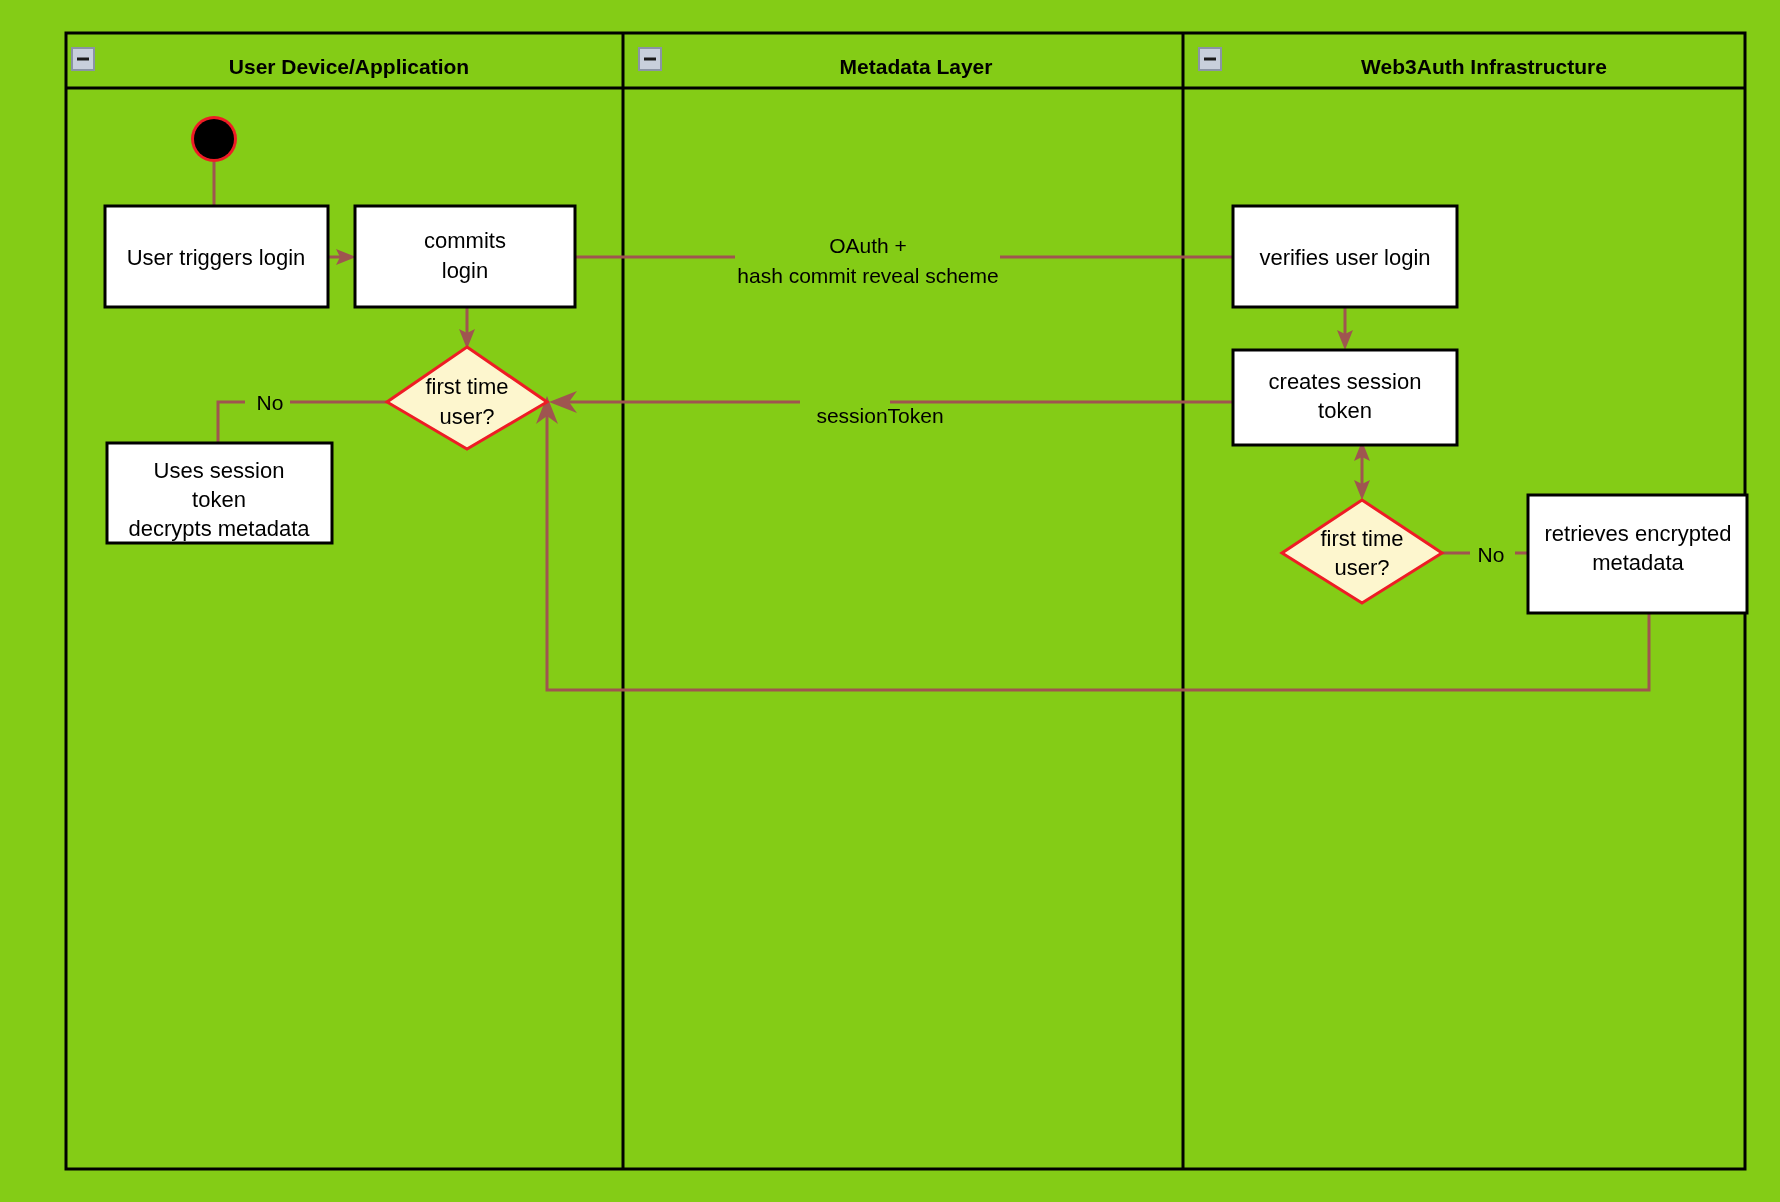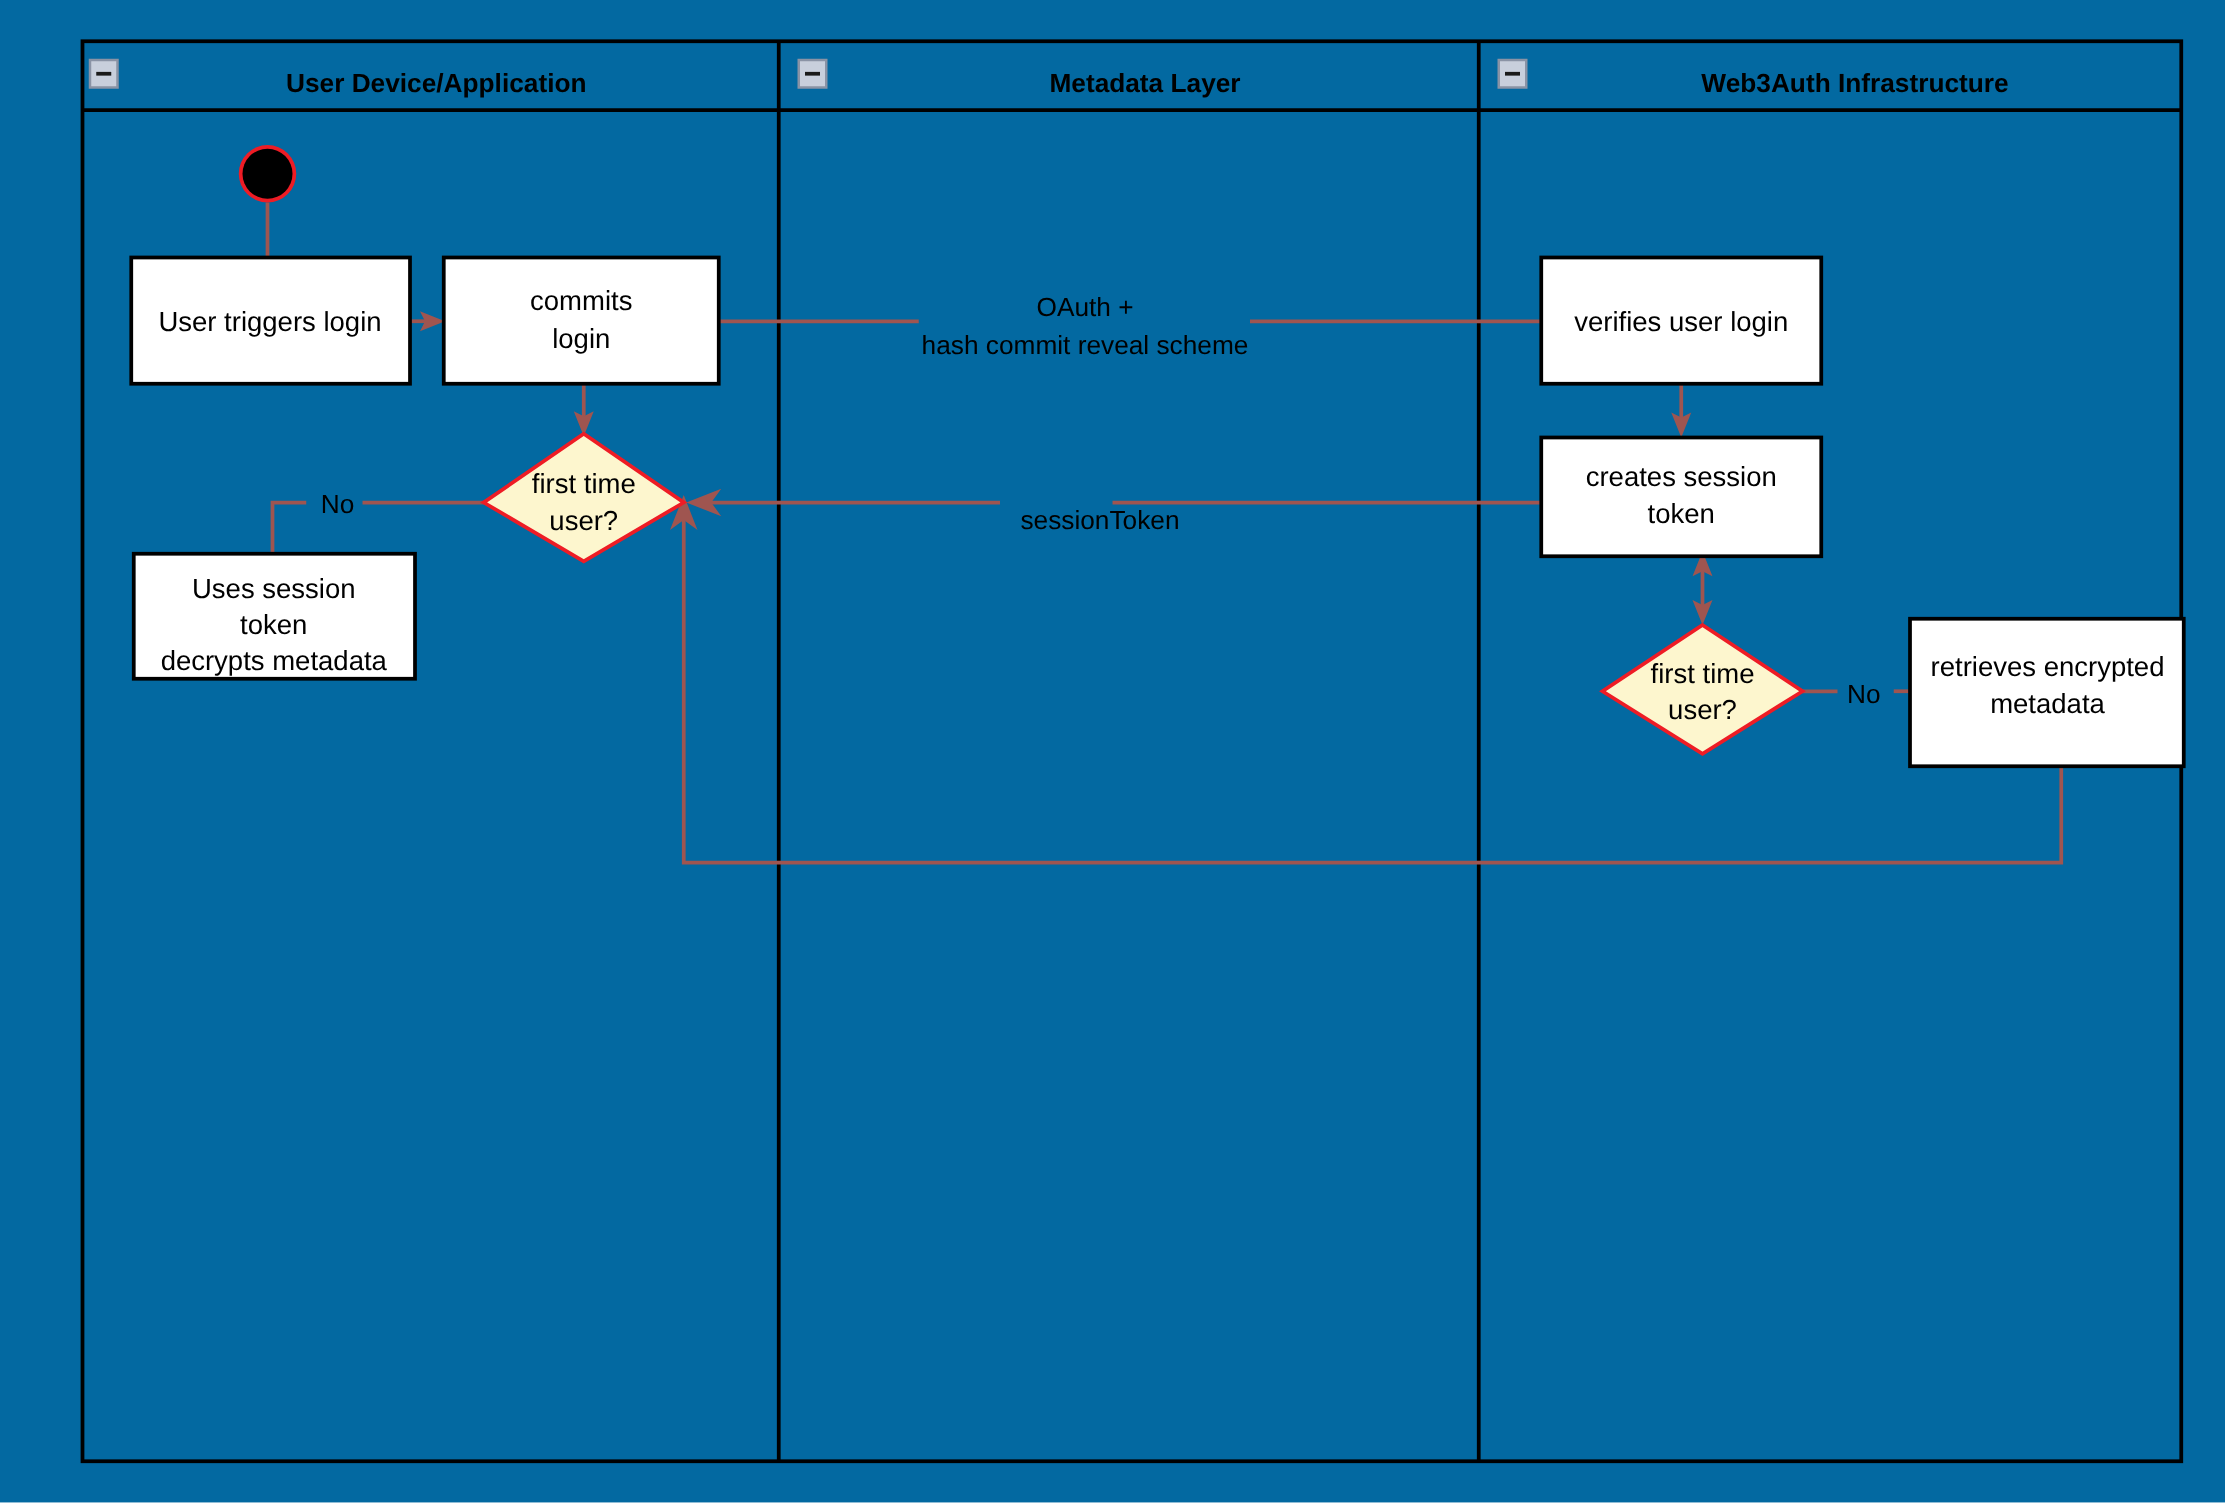--- a/index.html
+++ b/index.html
@@ -7,21 +7,21 @@
     padding: 0;
     background: #ffffff;
   }
   body {
     font-family: "Liberation Sans", sans-serif;
   }
   #canvas {
     position: relative;
     width: 1780px;
     height: 1202px;
-    background: #0369a1;
+    background: #84cc16;
     overflow: hidden;
   }
   svg.diagram {
     position: absolute;
     left: 0;
     top: 0;
     width: 1780px;
     height: 1202px;
   }
   .lane-border {

